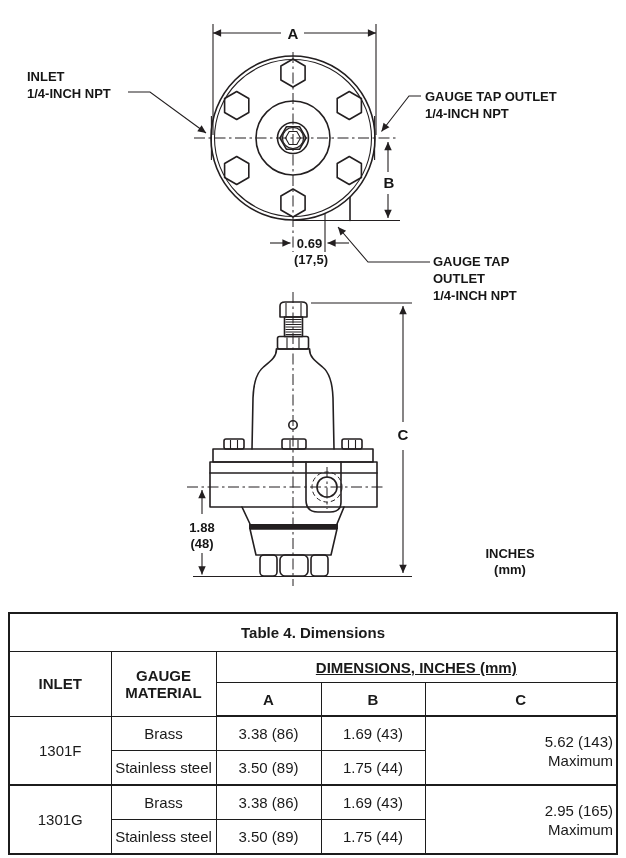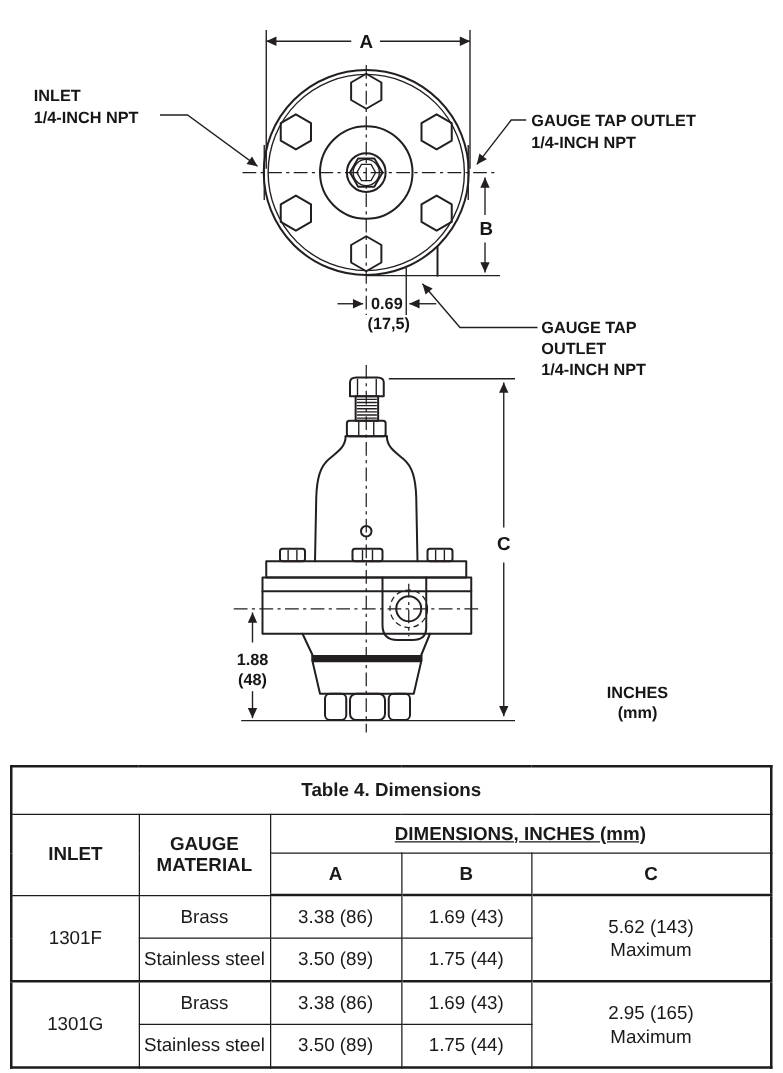--- a/index.html
+++ b/index.html
@@ -25,21 +25,21 @@
   table.dim-table td{border:1.5px solid #1c1c1c;text-align:center;vertical-align:middle;
        color:#1a1a1a;font-size:15px;padding:0 3px;background:#fff;}
   td.title-cell{height:37px;font-size:21px;font-weight:700;color:#101010;
        background:linear-gradient(to bottom,#e7d955 0%,#f6efa0 45%,#fffef6 90%);
        border-bottom:2px solid #1c1c1c;}
   tr.hdr1 td{height:30px;font-weight:700;}
   tr.hdr2 td{height:32px;font-weight:700;border-bottom:2.5px solid #1c1c1c;}
   td.hdr-span{font-weight:700;text-decoration:underline;}
   tr.datarow td{height:33px;}
   tr.group-start td{border-top:2.5px solid #1c1c1c;}
-  td.c-cell div{line-height:19px;}
+  td.c-cell div{line-height:19px;text-align:right;}
 </style>
 </head>
 <body>
 
 <div class="page">
 
   <svg class="drawing" width="626" height="604" viewBox="0 0 626 604">
     <defs>
       <marker id="arr" viewBox="0 0 10 10" refX="9.3" refY="5" markerWidth="8.5" markerHeight="8.5" orient="auto-start-reverse">
         <path d="M0.6,1 L9.4,5 L0.6,9 Z" fill="#231f20"></path>

